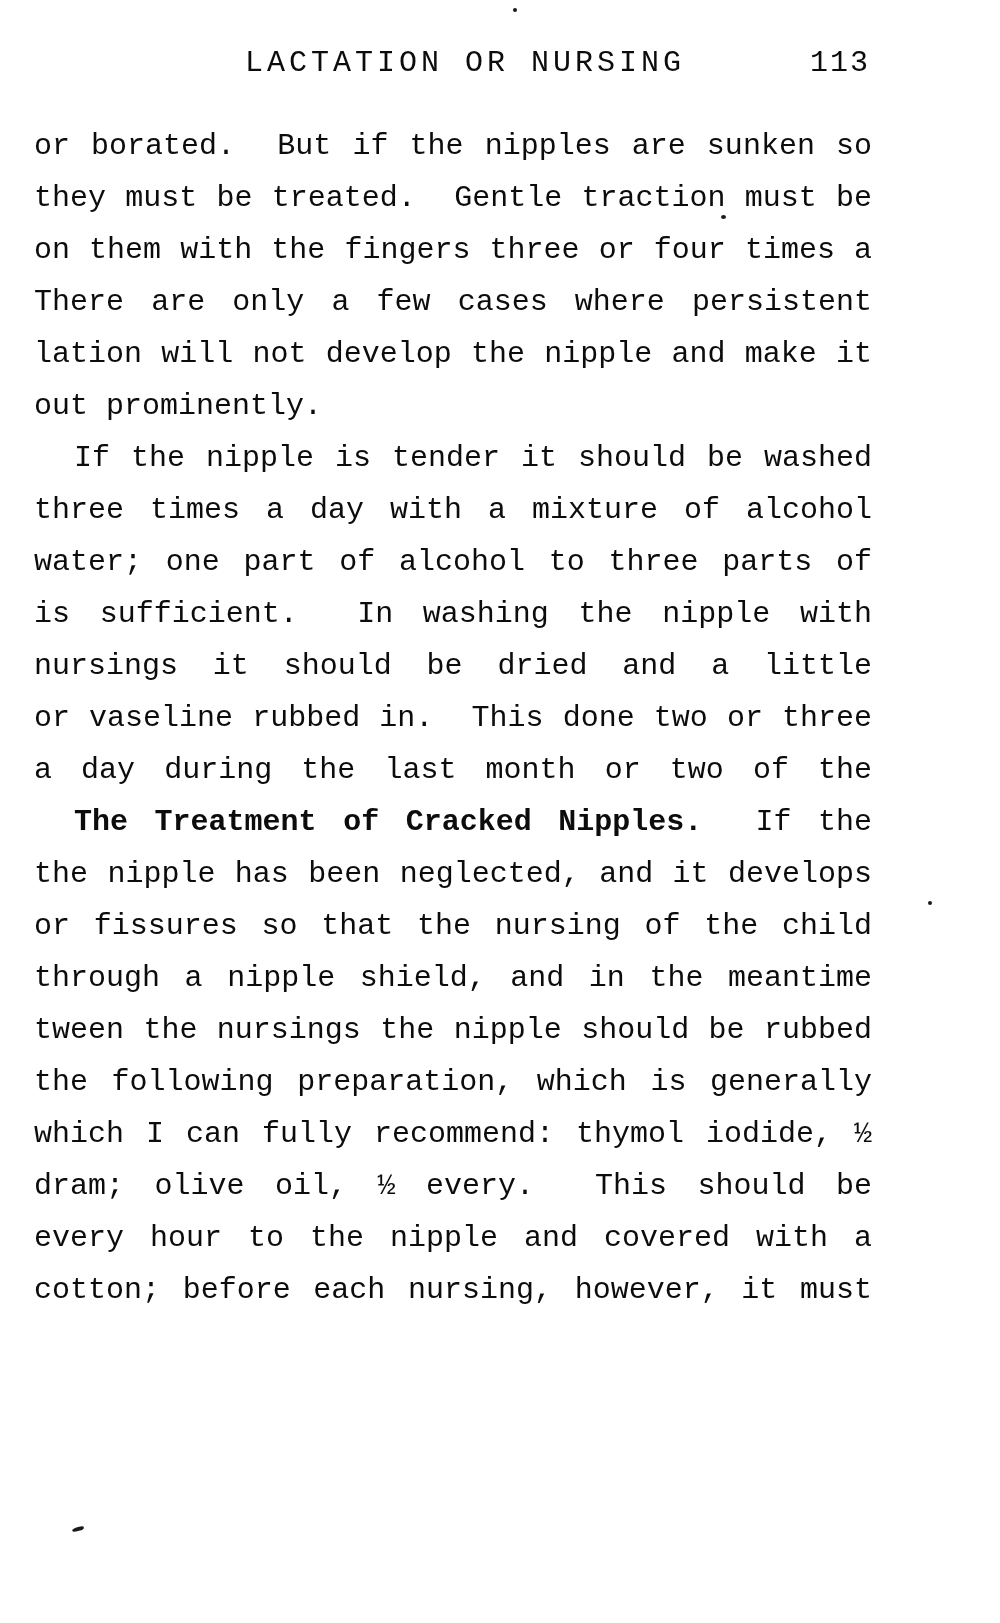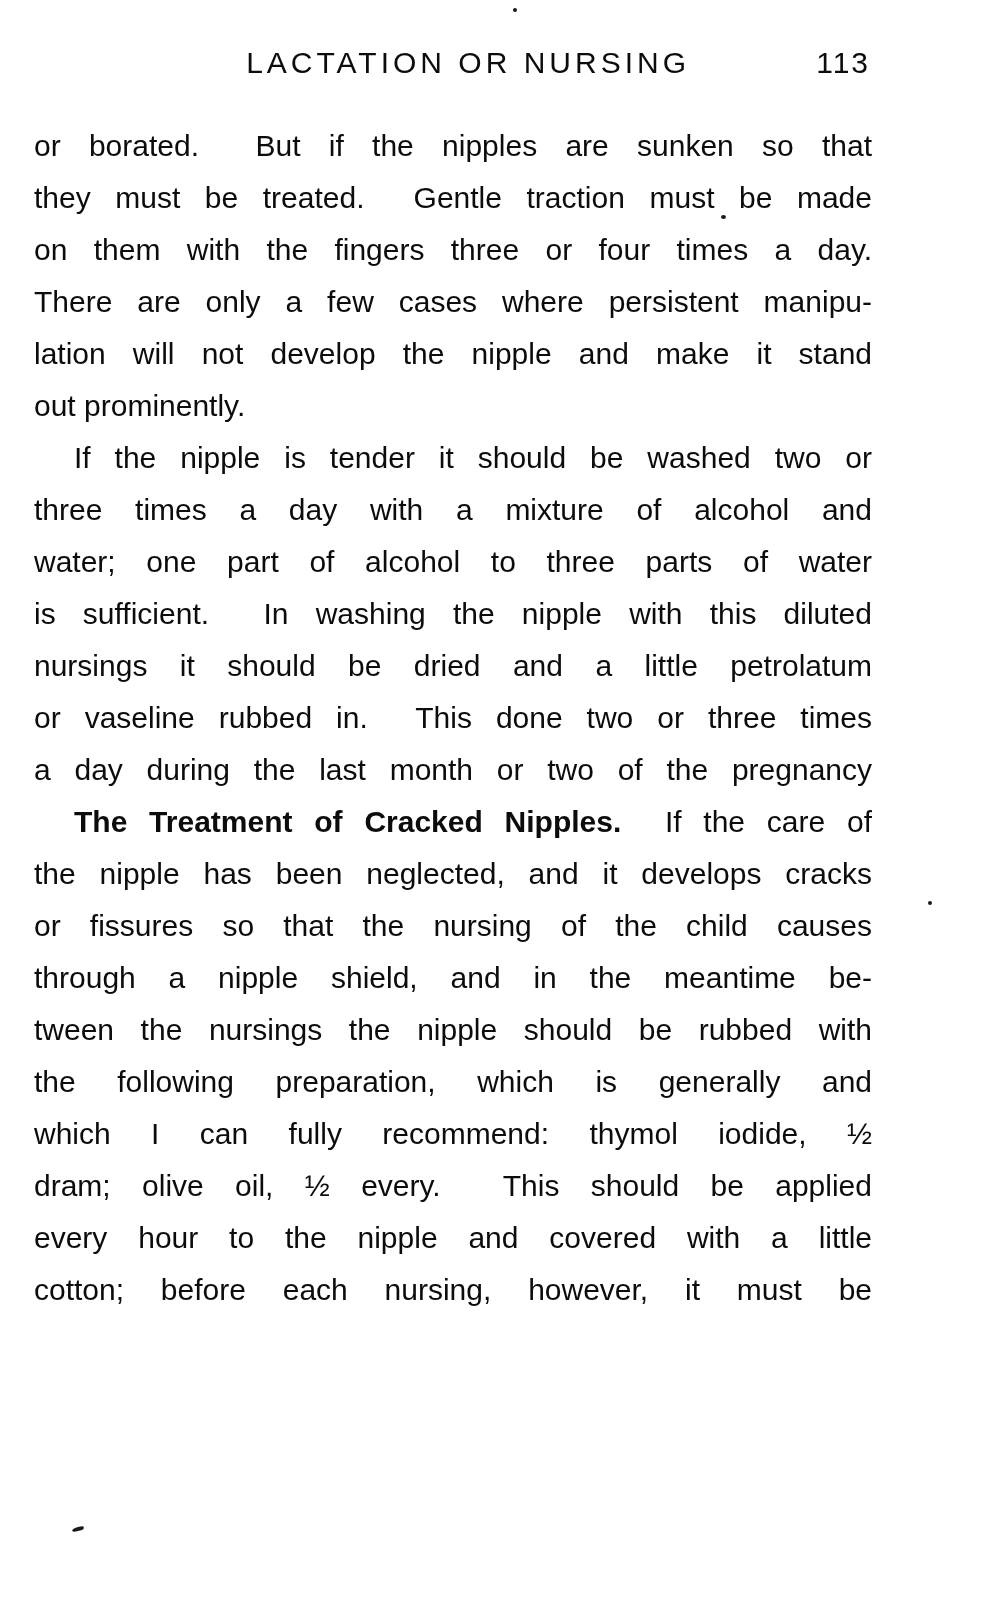--- a/index.html
+++ b/index.html
@@ -6,21 +6,21 @@
     margin: 0;
     padding: 0;
     background: #ffffff;
   }
   .page {
     position: relative;
     width: 932px;
     height: 1623px;
     background: #ffffff;
     color: #0c0c0c;
-    font-family: Liberation Sans, sans-serif;
+    font-family: Liberation Mono, monospace;
     overflow: hidden;
     box-sizing: border-box;
   }
   .running-head {
     display: flex;
     align-items: baseline;
     padding: 46px 62px 0 120px;
     font-size: 30px;
     line-height: 34px;
   }

